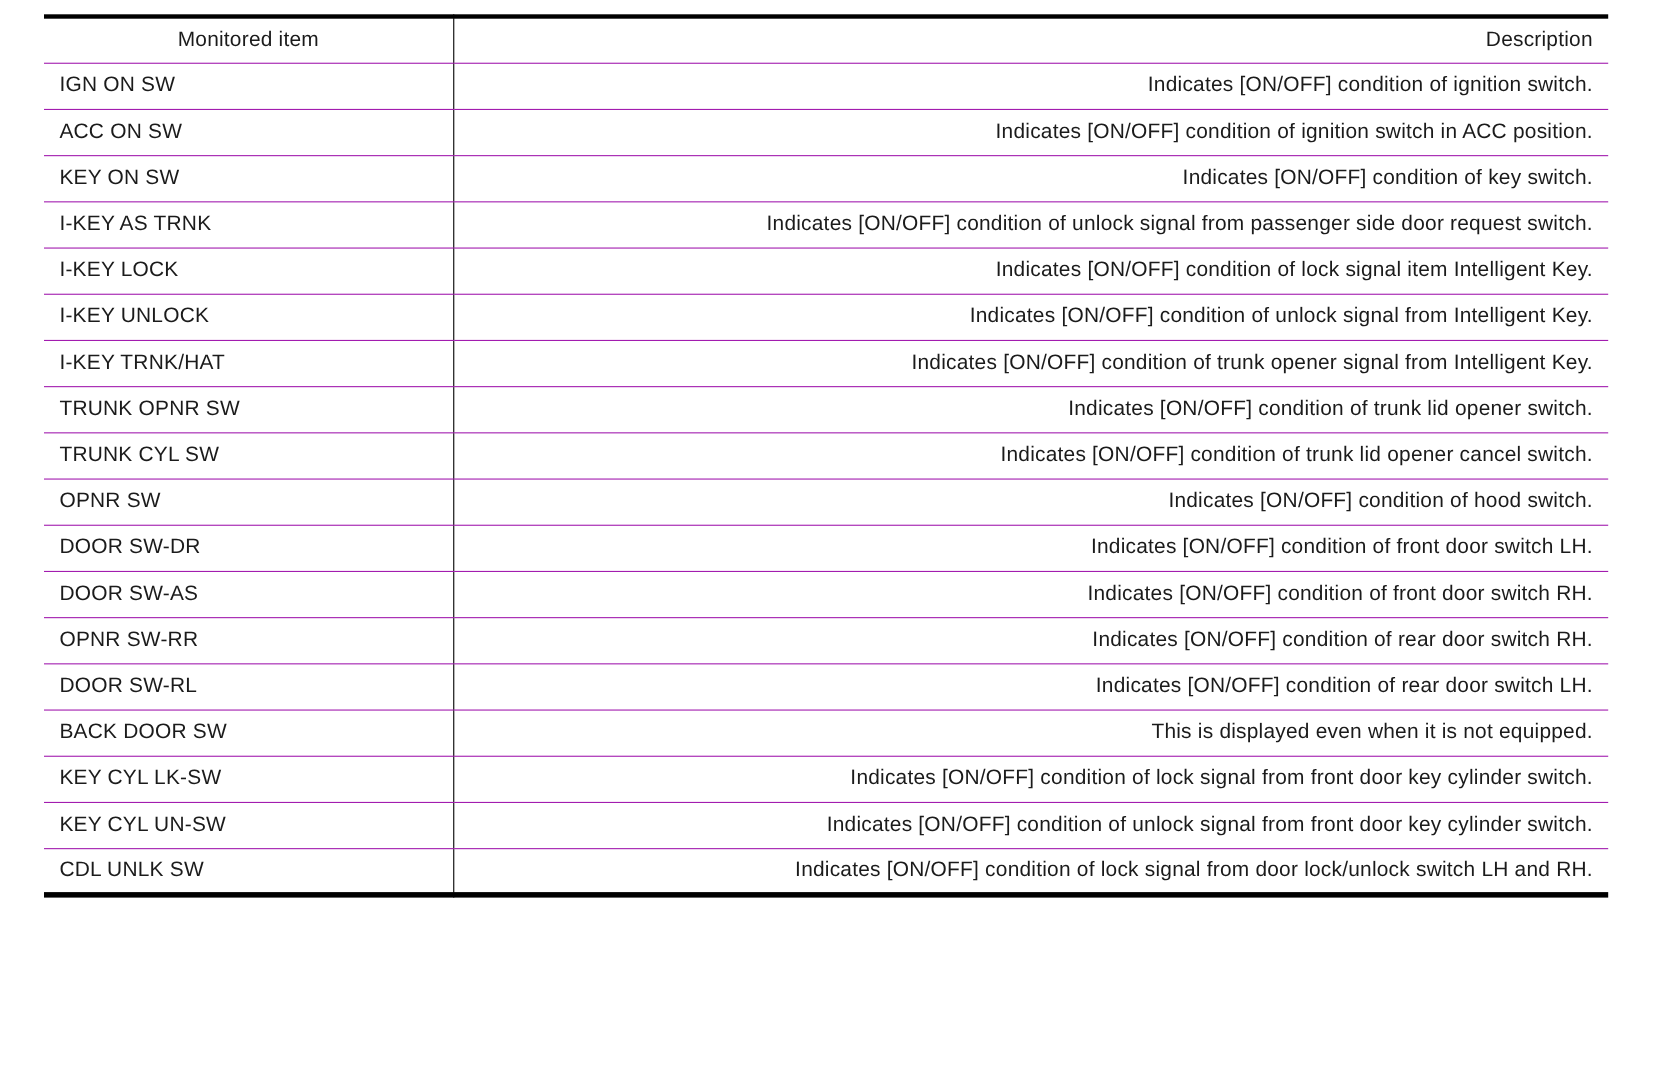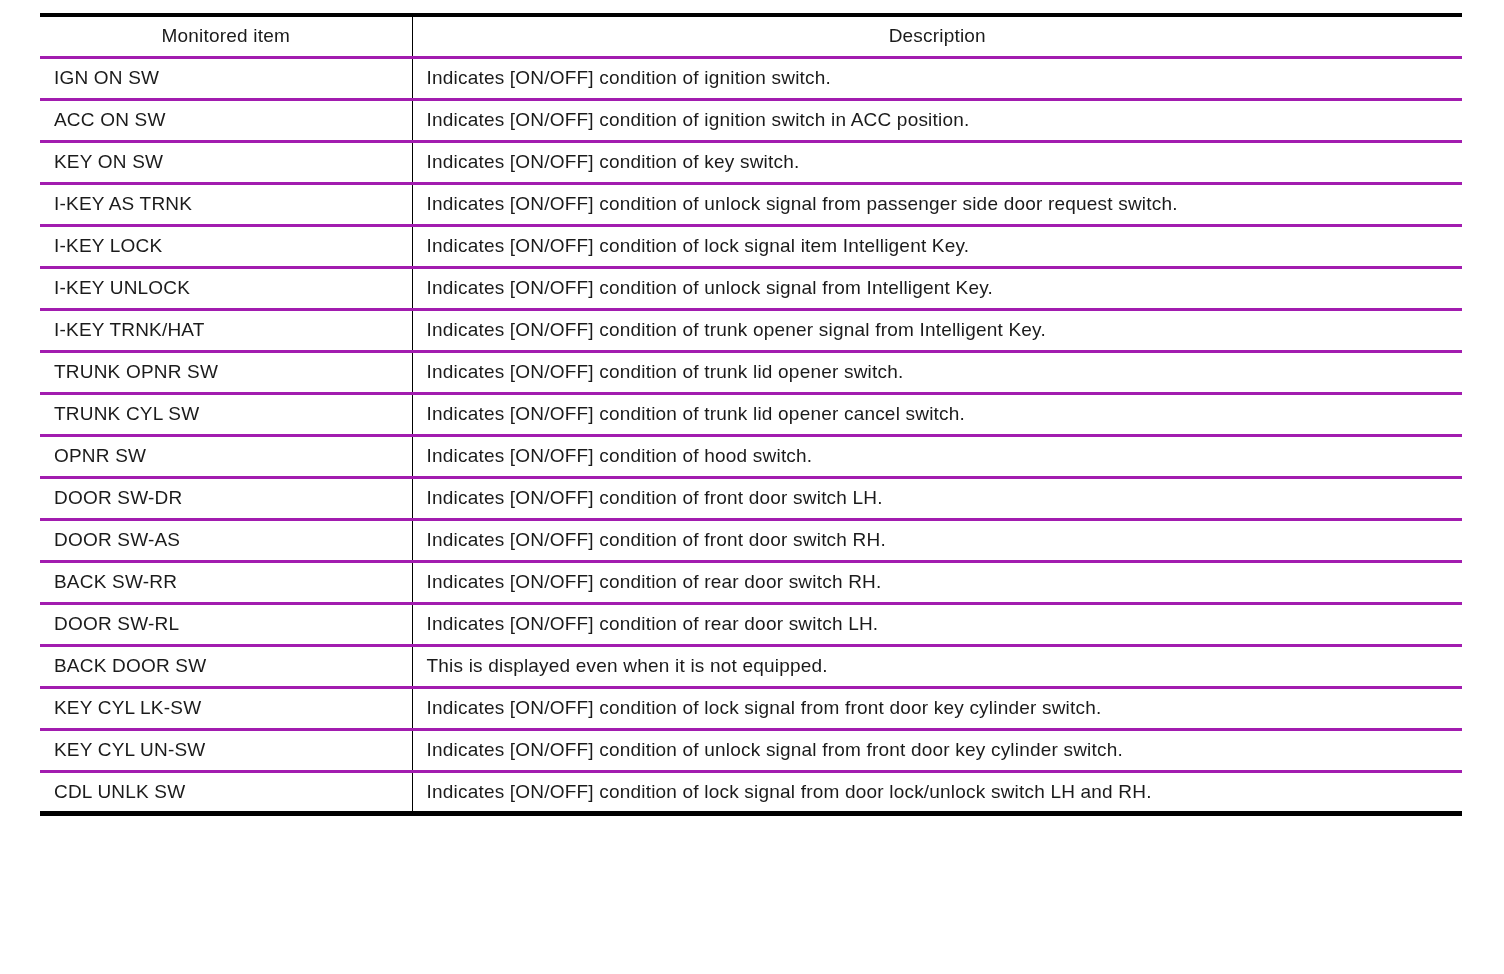--- a/index.html
+++ b/index.html
@@ -22,41 +22,42 @@
     border-collapse: collapse;
     table-layout: fixed;
     width: 1422px;
     border-top: 4px solid #000000;
     border-bottom: 5px solid #000000;
   }
   col.item-col { width: 372px; }
   col.desc-col { width: auto; }
   .monitor-table th,
   .monitor-table td {
-    border-bottom: 3px solid #a21caf;
+    border-bottom: 1px solid #a21caf;
     height: 42px;
     font-size: 19px;
     font-weight: 400;
     vertical-align: middle;
     padding: 0 14px;
     letter-spacing: 0.2px;
     white-space: nowrap;
     overflow: hidden;
   }
   .monitor-table th {
     text-align: center;
     font-weight: 400;
   }
   .monitor-table th.item,
   .monitor-table td.item {
     border-right: 1px solid #000000;
   }
   .monitor-table td.desc,
   .monitor-table th.desc {
     padding-left: 14px;
+    text-align: right;
   }
 </style>
 </head>
 <body>
 
 <div class="doc-page">
   <table class="monitor-table">
     <colgroup>
       <col class="item-col">
       <col class="desc-col">
@@ -110,21 +111,21 @@
       </tr>
       <tr>
         <td class="item">DOOR SW-DR</td>
         <td class="desc">Indicates [ON/OFF] condition of front door switch LH.</td>
       </tr>
       <tr>
         <td class="item">DOOR SW-AS</td>
         <td class="desc">Indicates [ON/OFF] condition of front door switch RH.</td>
       </tr>
       <tr>
-        <td class="item">BACK SW-RR</td>
+        <td class="item">OPNR SW-RR</td>
         <td class="desc">Indicates [ON/OFF] condition of rear door switch RH.</td>
       </tr>
       <tr>
         <td class="item">DOOR SW-RL</td>
         <td class="desc">Indicates [ON/OFF] condition of rear door switch LH.</td>
       </tr>
       <tr>
         <td class="item">BACK DOOR SW</td>
         <td class="desc">This is displayed even when it is not equipped.</td>
       </tr>

